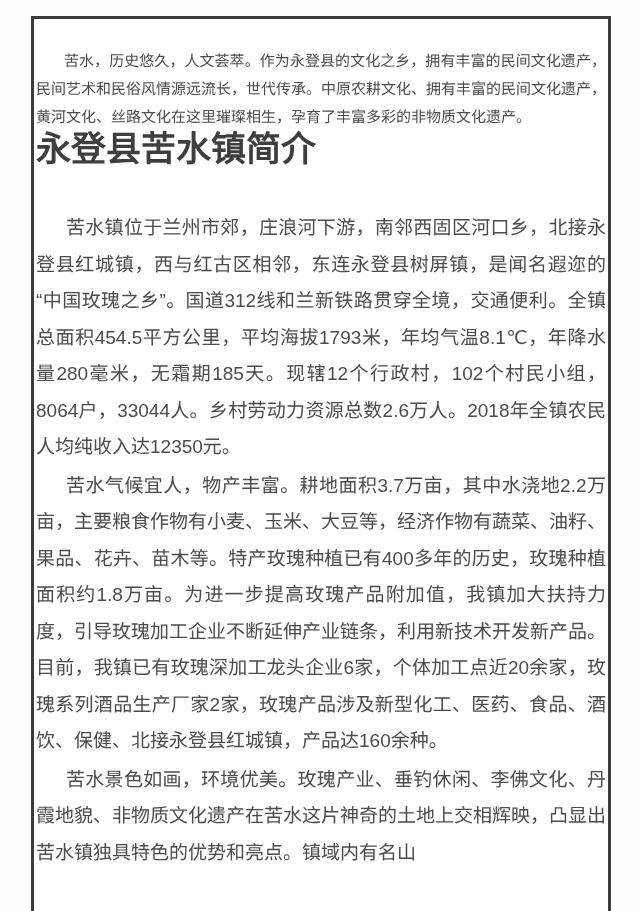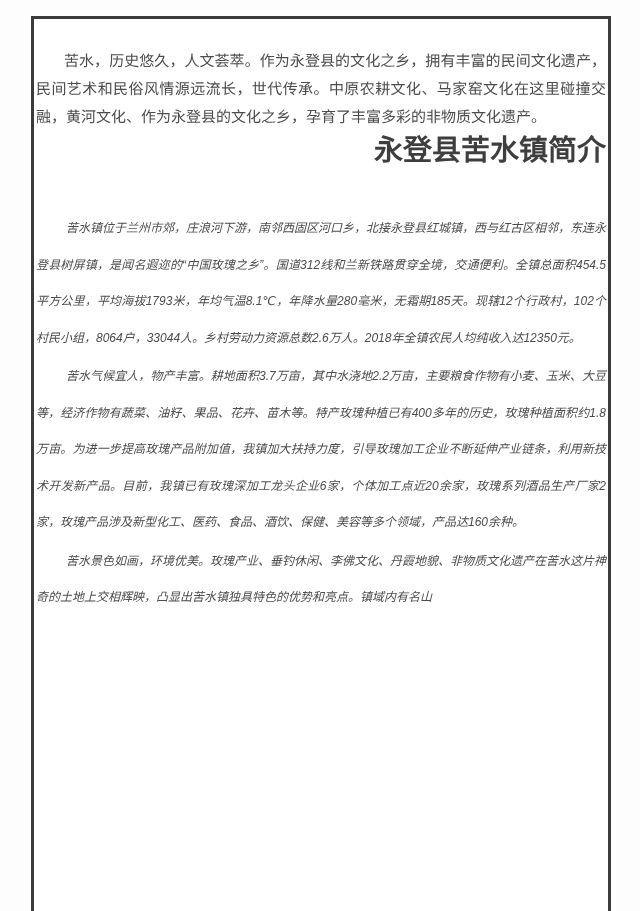--- a/index.html
+++ b/index.html
@@ -38,45 +38,44 @@
     font-size: 15px;
     line-height: 28px;
     color: var(--body-text);
     text-indent: 28px;
     text-align: justify;
   }
   .doc-title {
     margin: 0 0 41px 0;
     font-family: "Liberation Serif", "DejaVu Serif", serif;
     font-weight: bold;
-    font-size: 29px;
+    font-size: 35px;
     line-height: 38px;
     color: var(--title-text);
-    text-align: right;
+    text-align: left;
     letter-spacing: 0;
   }
   .body-p {
     margin: 0 0 2px 0;
-    font-size: 12px;
+    font-size: 19px;
     line-height: 36.5px;
     color: var(--body-text);
     text-indent: 30px;
     text-align: justify;
-    font-style: italic;
   }
 </style>
 </head>
 <body>
 
 <div class="page">
   <main>
-    <p class="lead">苦水，历史悠久，人文荟萃。作为永登县的文化之乡，拥有丰富的民间文化遗产，民间艺术和民俗风情源远流长，世代传承。中原农耕文化、马家窑文化在这里碰撞交融，黄河文化、作为永登县的文化之乡，孕育了丰富多彩的非物质文化遗产。</p>
+    <p class="lead">苦水，历史悠久，人文荟萃。作为永登县的文化之乡，拥有丰富的民间文化遗产，民间艺术和民俗风情源远流长，世代传承。中原农耕文化、拥有丰富的民间文化遗产，黄河文化、丝路文化在这里璀璨相生，孕育了丰富多彩的非物质文化遗产。</p>
 
     <h1 class="doc-title">永登县苦水镇简介</h1>
 
     <p class="body-p">苦水镇位于兰州市郊，庄浪河下游，南邻西固区河口乡，北接永登县红城镇，西与红古区相邻，东连永登县树屏镇，是闻名遐迩的“中国玫瑰之乡”。国道312线和兰新铁路贯穿全境，交通便利。全镇总面积454.5平方公里，平均海拔1793米，年均气温8.1℃，年降水量280毫米，无霜期185天。现辖12个行政村，102个村民小组，8064户，33044人。乡村劳动力资源总数2.6万人。2018年全镇农民人均纯收入达12350元。</p>
 
 
-    <p class="body-p">苦水气候宜人，物产丰富。耕地面积3.7万亩，其中水浇地2.2万亩，主要粮食作物有小麦、玉米、大豆等，经济作物有蔬菜、油籽、果品、花卉、苗木等。特产玫瑰种植已有400多年的历史，玫瑰种植面积约1.8万亩。为进一步提高玫瑰产品附加值，我镇加大扶持力度，引导玫瑰加工企业不断延伸产业链条，利用新技术开发新产品。目前，我镇已有玫瑰深加工龙头企业6家，个体加工点近20余家，玫瑰系列酒品生产厂家2家，玫瑰产品涉及新型化工、医药、食品、酒饮、保健、美容等多个领域，产品达160余种。</p>
+    <p class="body-p">苦水气候宜人，物产丰富。耕地面积3.7万亩，其中水浇地2.2万亩，主要粮食作物有小麦、玉米、大豆等，经济作物有蔬菜、油籽、果品、花卉、苗木等。特产玫瑰种植已有400多年的历史，玫瑰种植面积约1.8万亩。为进一步提高玫瑰产品附加值，我镇加大扶持力度，引导玫瑰加工企业不断延伸产业链条，利用新技术开发新产品。目前，我镇已有玫瑰深加工龙头企业6家，个体加工点近20余家，玫瑰系列酒品生产厂家2家，玫瑰产品涉及新型化工、医药、食品、酒饮、保健、北接永登县红城镇，产品达160余种。</p>
 
     <p class="body-p">苦水景色如画，环境优美。玫瑰产业、垂钓休闲、李佛文化、丹霞地貌、非物质文化遗产在苦水这片神奇的土地上交相辉映，凸显出苦水镇独具特色的优势和亮点。镇域内有名山</p>
   </main>
 </div>
 
 </body></html>

